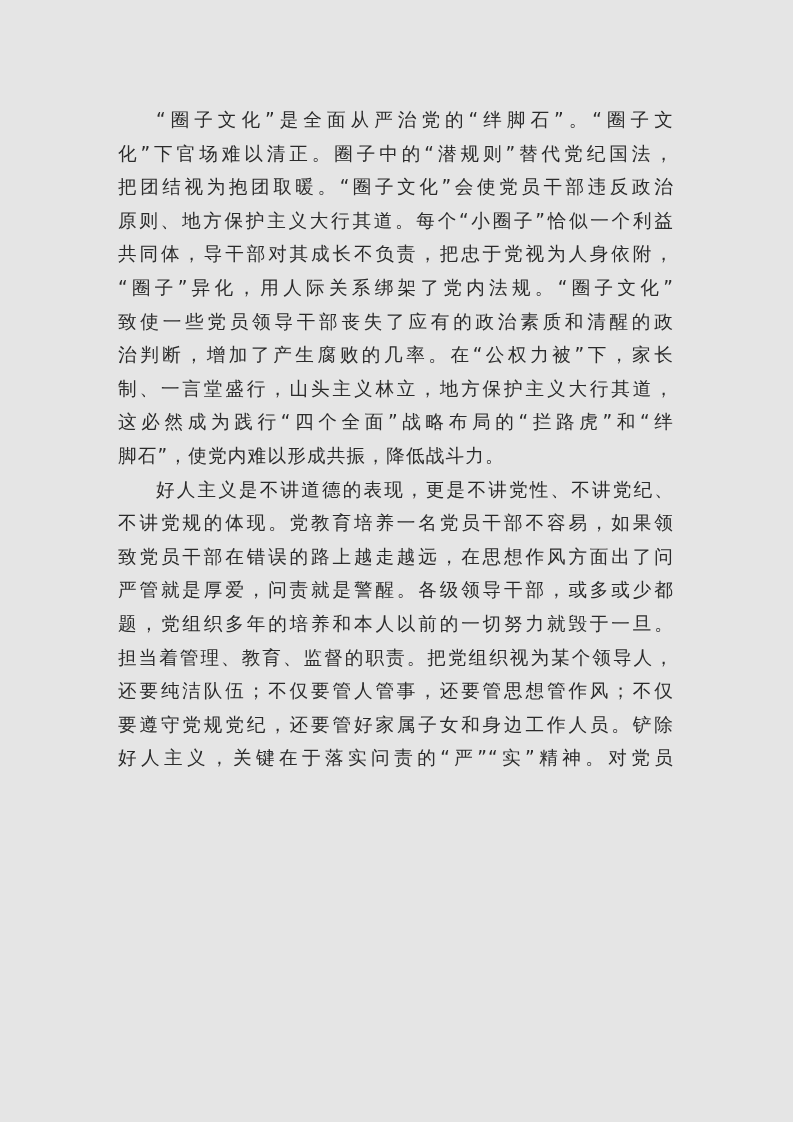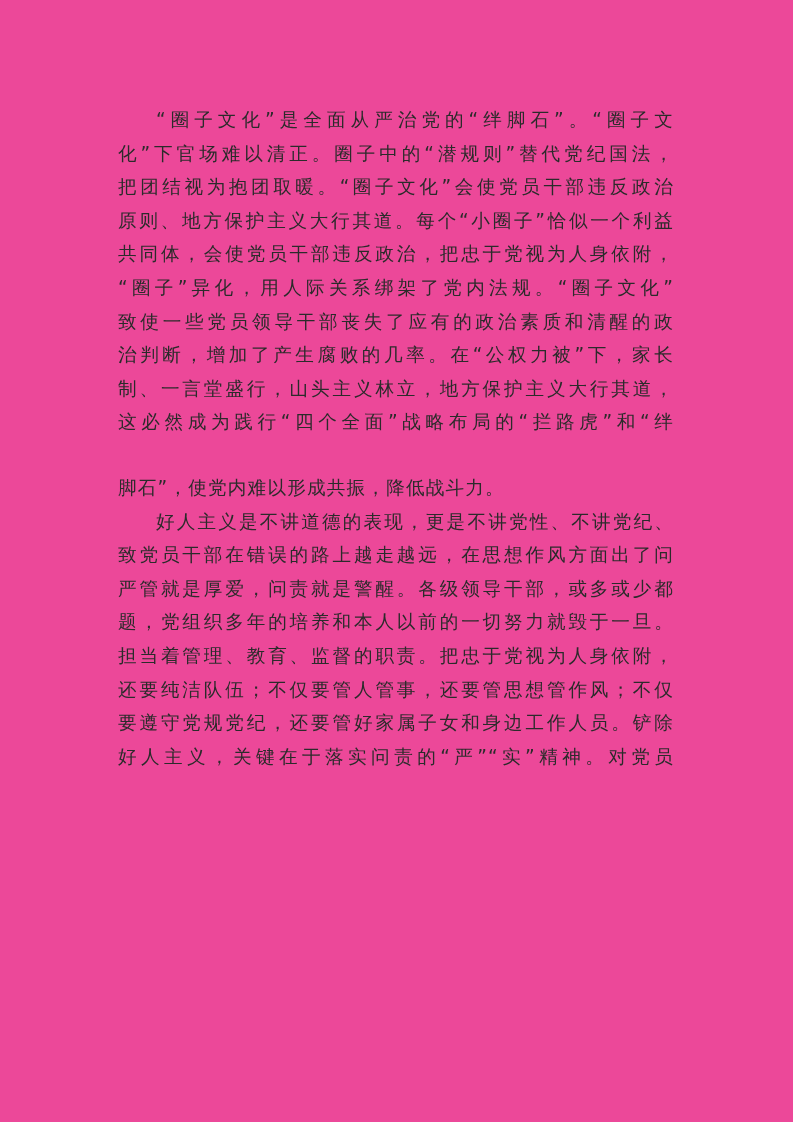--- a/index.html
+++ b/index.html
@@ -12,67 +12,67 @@
       height: 1122px;
       position: relative;
       overflow: hidden;
     }
     .page {
       position: absolute;
       left: 0;
       top: 0;
       width: 793px;
       height: 1122px;
-      background: #ec4899;
+      background: #e5e5e5;
     }
     .content {
       position: absolute;
       left: 118px;
       top: 103px;
       width: 556px;
     }
     .line {
       height: 33.6px;
       line-height: 33.6px;
       font-family: "DejaVu Sans", sans-serif;
       font-size: 18.6px;
       color: #2b2b2b;
       white-space: nowrap;
       letter-spacing: 1.2px;
       text-align: justify;
       text-align-last: justify;
     }
     .line.last {
       text-align-last: left;
-      margin-top: 32px;
     }
     .line.indent {
       padding-left: 38px;
     }
   </style>
 </head>
 <body>
 
 <div class="page">
   <div class="content">
 
     <div class="line indent">“圈子文化”是全面从严治党的“绊脚石”。“圈子文</div>
     <div class="line">化”下官场难以清正。圈子中的“潜规则”替代党纪国法，</div>
     <div class="line">把团结视为抱团取暖。“圈子文化”会使党员干部违反政治</div>
     <div class="line">原则、地方保护主义大行其道。每个“小圈子”恰似一个利益</div>
-    <div class="line">共同体，会使党员干部违反政治，把忠于党视为人身依附，</div>
+    <div class="line">共同体，导干部对其成长不负责，把忠于党视为人身依附，</div>
     <div class="line">“圈子”异化，用人际关系绑架了党内法规。“圈子文化”</div>
     <div class="line">致使一些党员领导干部丧失了应有的政治素质和清醒的政</div>
     <div class="line">治判断，增加了产生腐败的几率。在“公权力被”下，家长</div>
     <div class="line">制、一言堂盛行，山头主义林立，地方保护主义大行其道，</div>
     <div class="line">这必然成为践行“四个全面”战略布局的“拦路虎”和“绊</div>
     <div class="line last">脚石”，使党内难以形成共振，降低战斗力。</div>
 
     <div class="line indent">好人主义是不讲道德的表现，更是不讲党性、不讲党纪、</div>
+    <div class="line">不讲党规的体现。党教育培养一名党员干部不容易，如果领</div>
     <div class="line">致党员干部在错误的路上越走越远，在思想作风方面出了问</div>
     <div class="line">严管就是厚爱，问责就是警醒。各级领导干部，或多或少都</div>
     <div class="line">题，党组织多年的培养和本人以前的一切努力就毁于一旦。</div>
-    <div class="line">担当着管理、教育、监督的职责。把忠于党视为人身依附，</div>
+    <div class="line">担当着管理、教育、监督的职责。把党组织视为某个领导人，</div>
     <div class="line">还要纯洁队伍；不仅要管人管事，还要管思想管作风；不仅</div>
     <div class="line">要遵守党规党纪，还要管好家属子女和身边工作人员。铲除</div>
     <div class="line">好人主义，关键在于落实问责的“严”“实”精神。对党员</div>
   </div>
 </div>
 
 </body></html>

